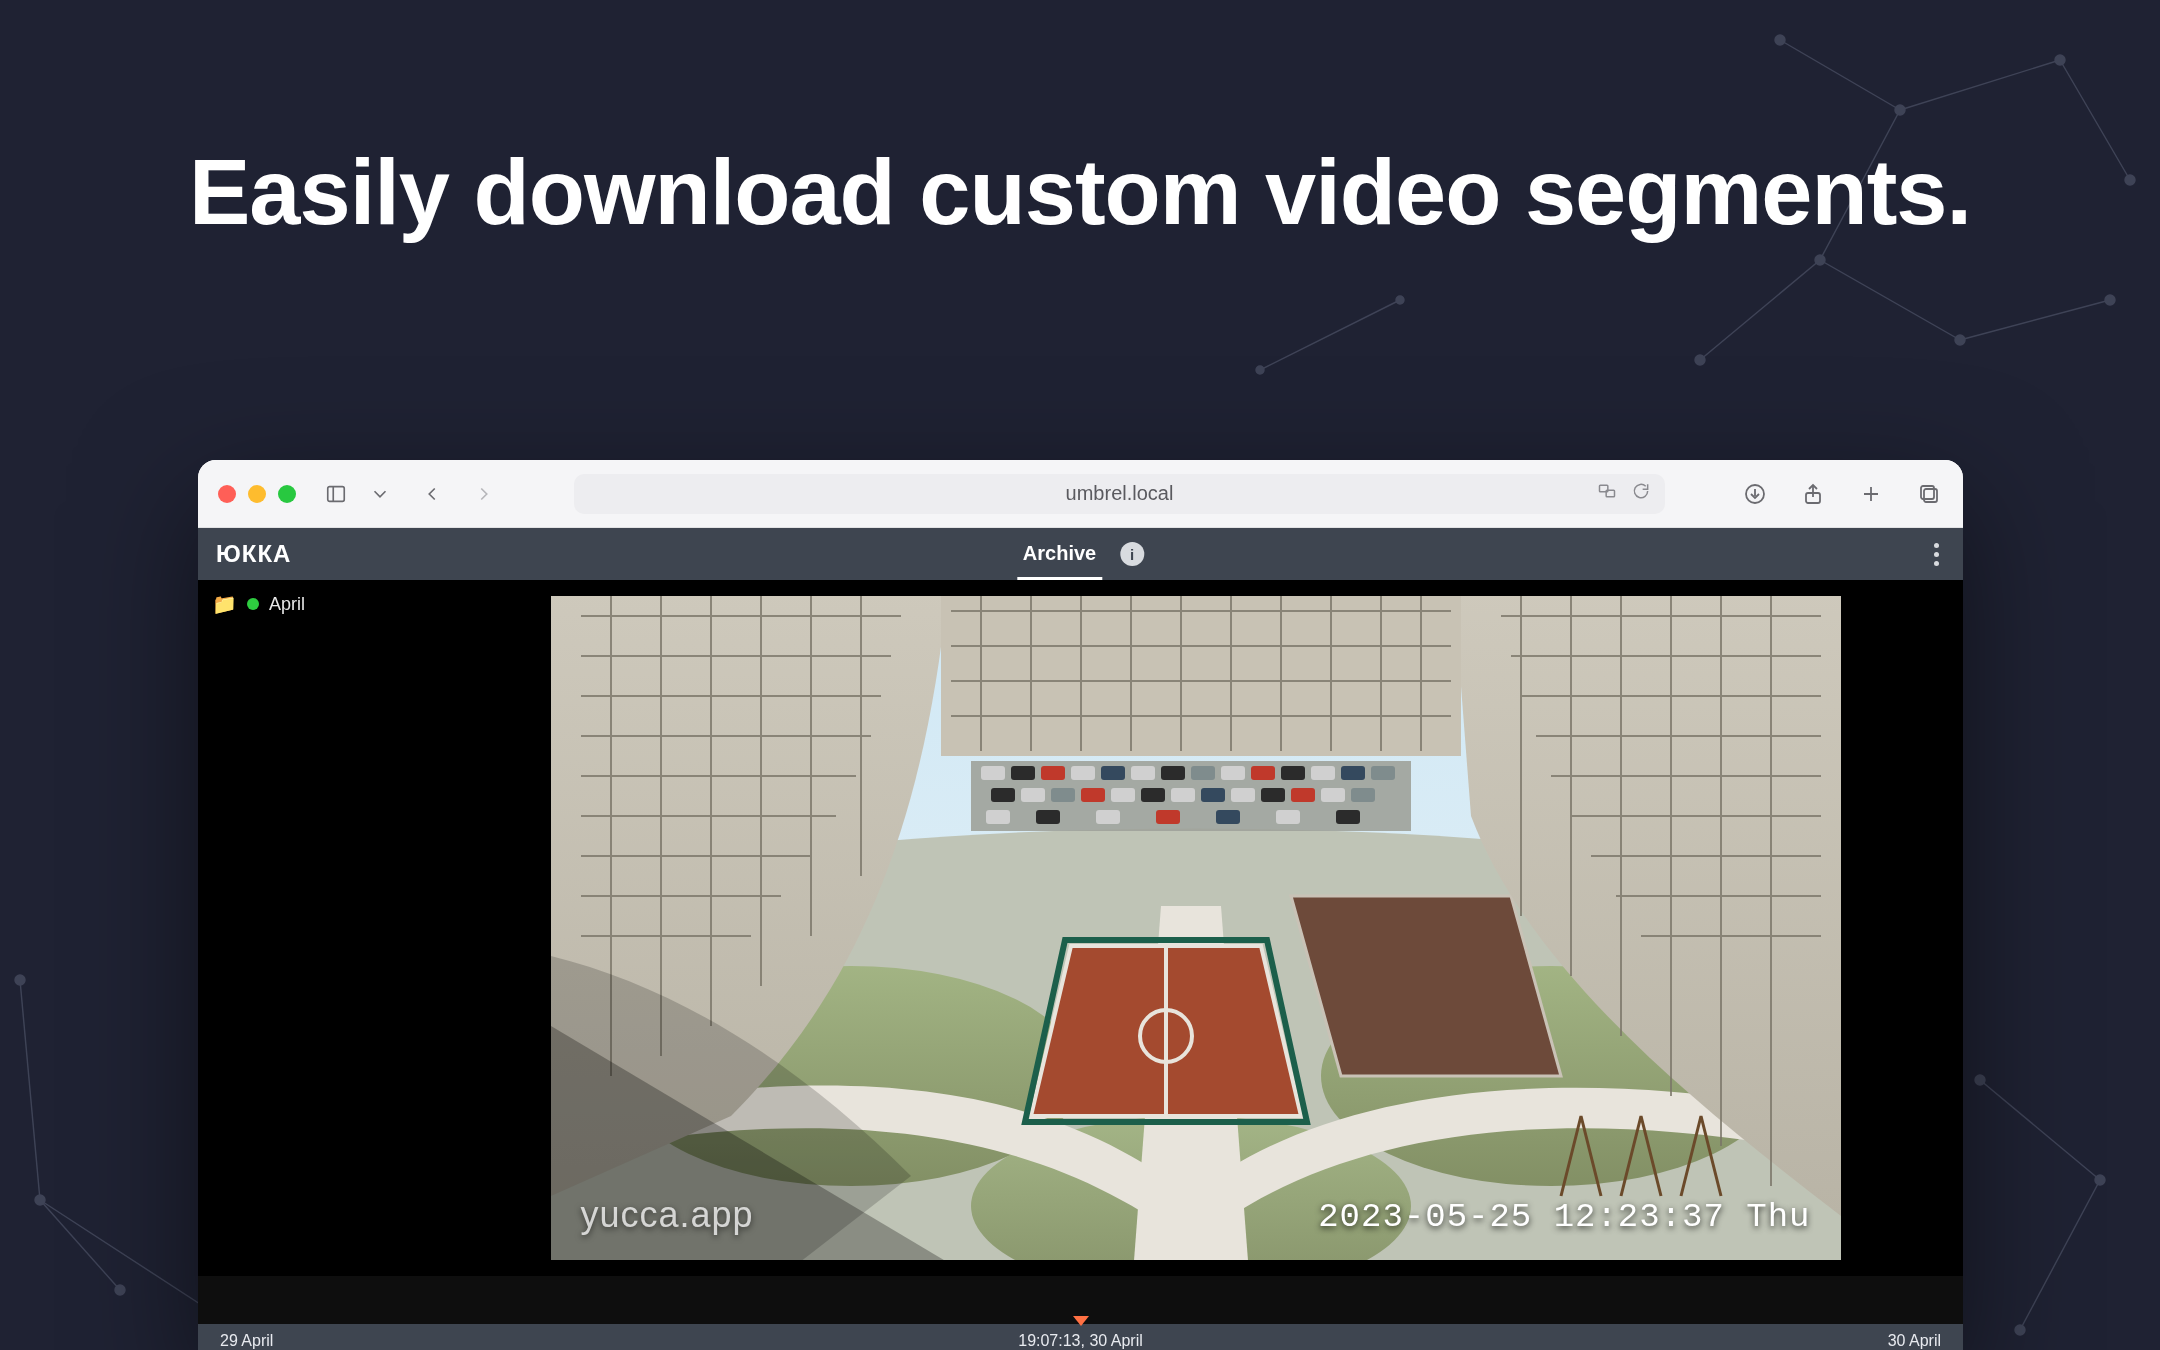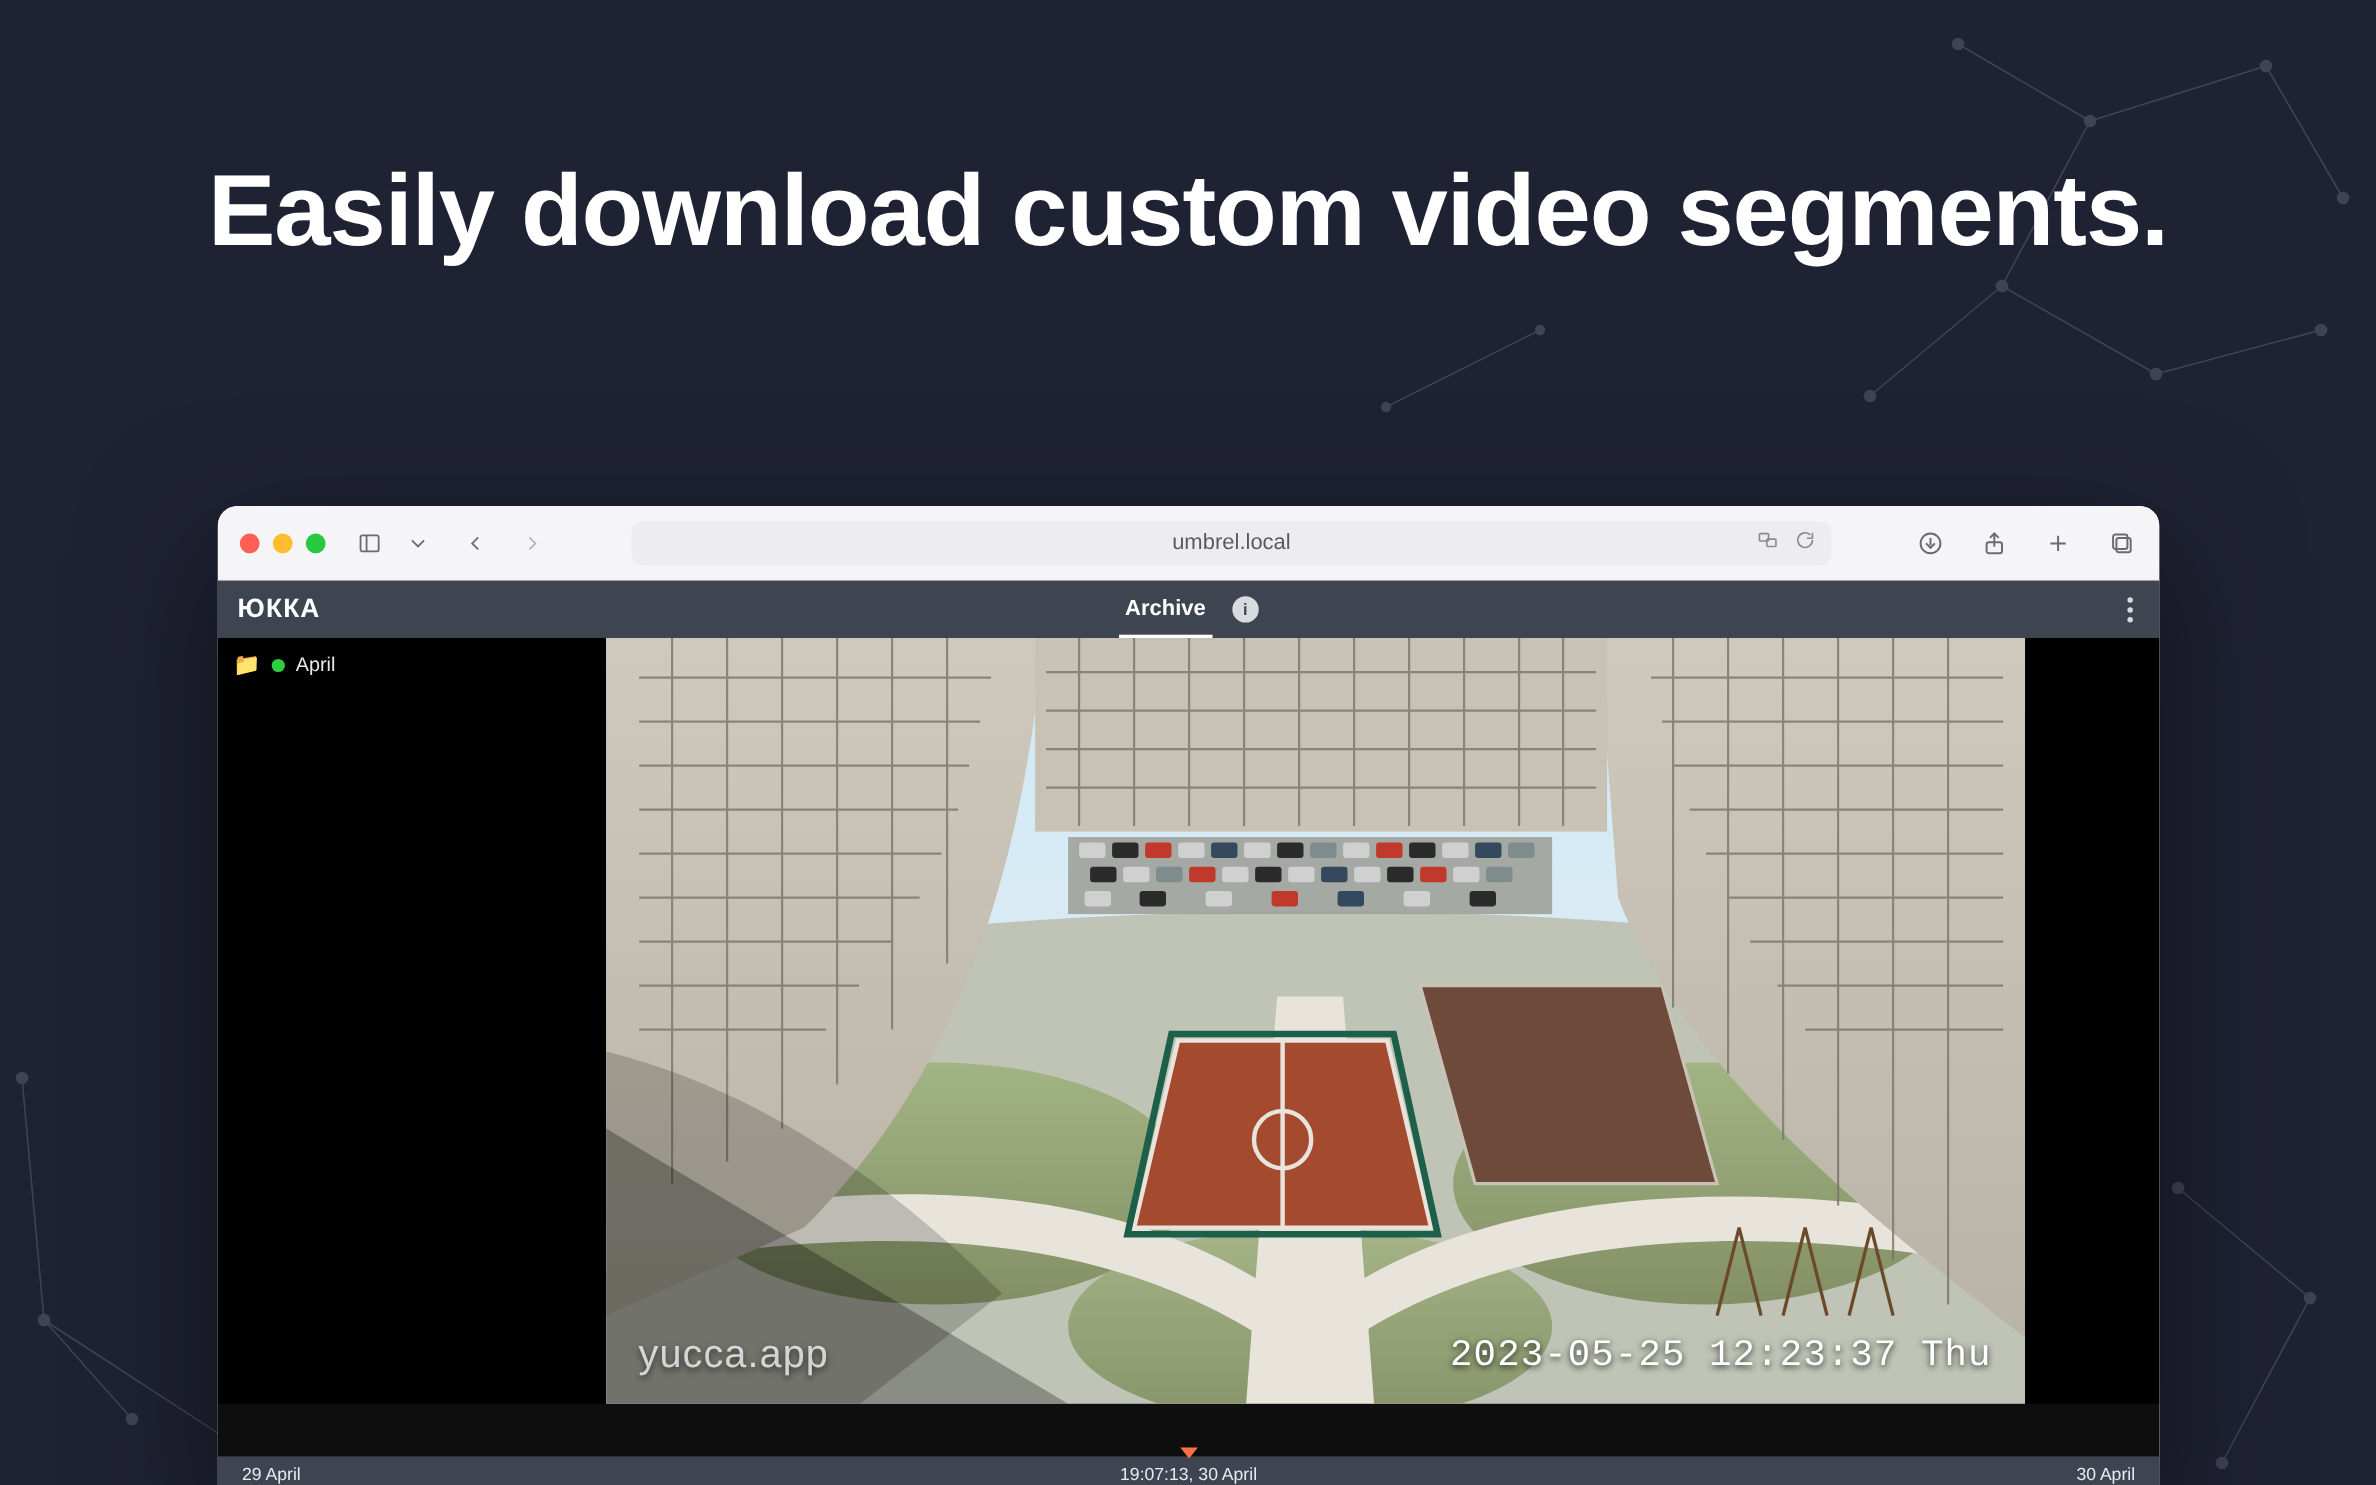--- a/index.html
+++ b/index.html
@@ -113,21 +113,21 @@
     flex:1;
     background:#000;
     display:flex;
     align-items:stretch;
     justify-content:center;
     position:relative;
   }
   .frame-wrap {
     position:relative;
     width:1290px;
-    margin: 0 auto;
+    margin: 16px auto;
   }
   .frame-svg { position:absolute; inset:0; width:100%; height:100%; }
   .watermark {
     position:absolute;
     left:30px; bottom:24px;
     font-size:36px;
     color:rgba(255,255,255,0.75);
     text-shadow:0 2px 6px rgba(0,0,0,0.6);
     letter-spacing:1px;
   }

